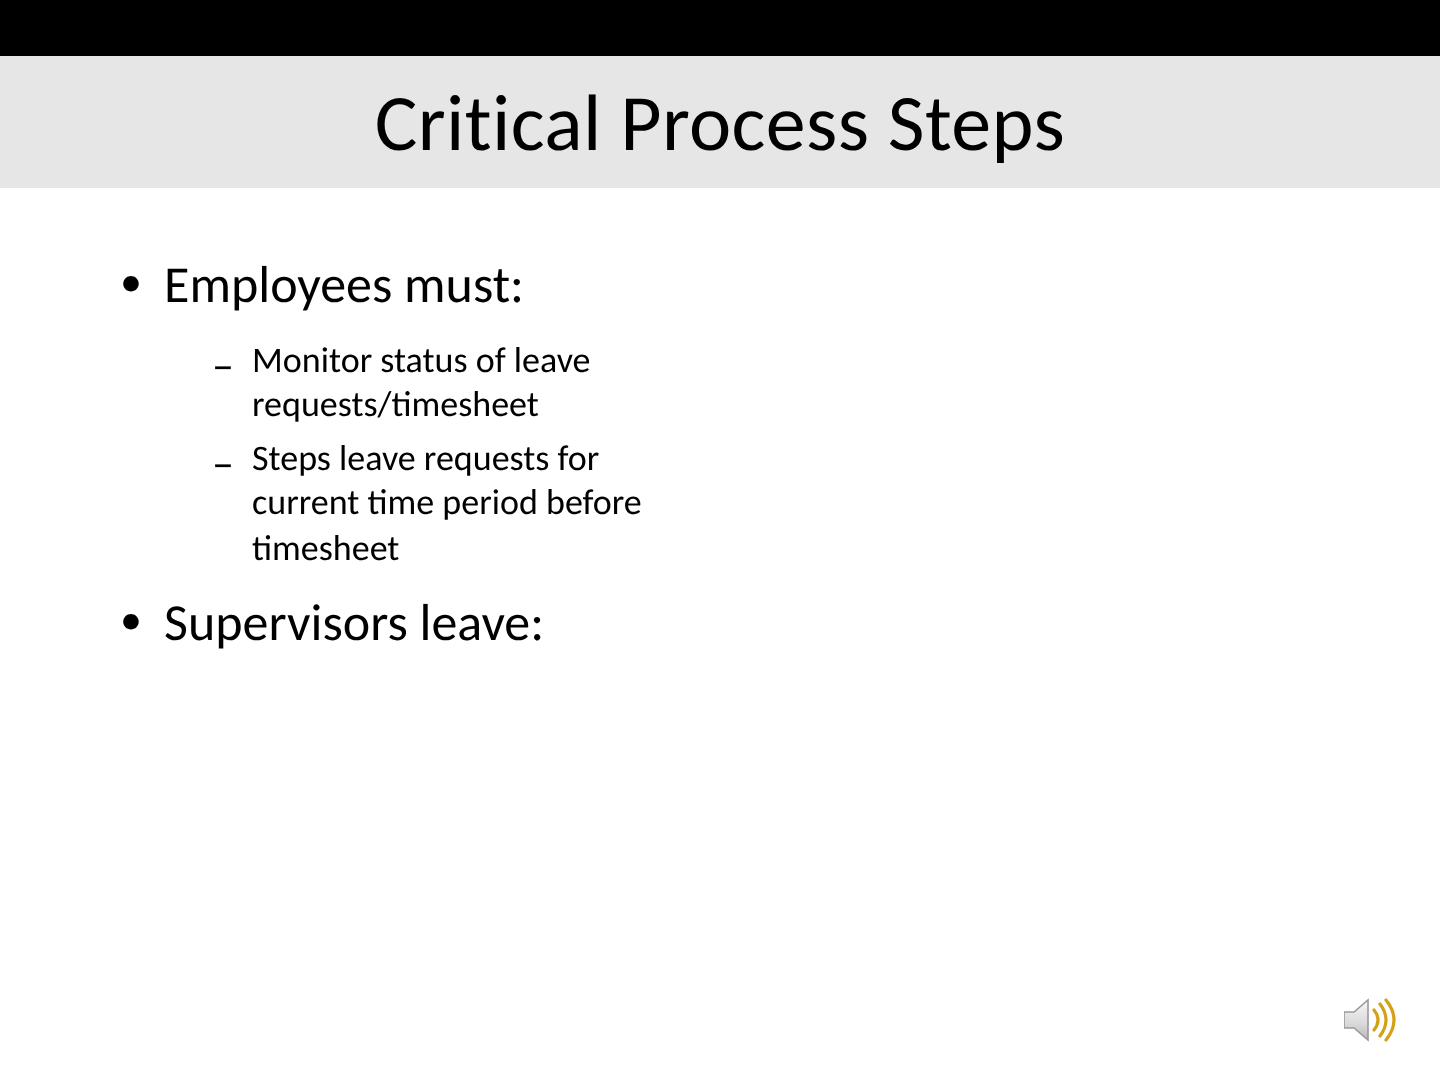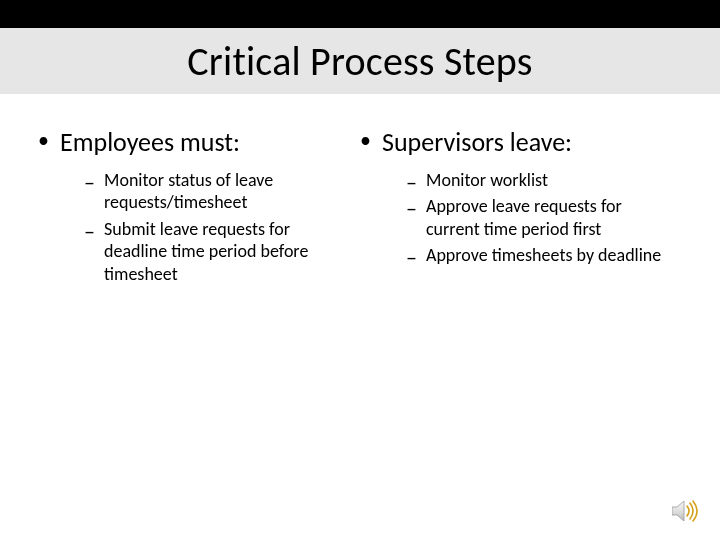--- a/index.html
+++ b/index.html
@@ -43,23 +43,23 @@
     font-weight: 400;
     color: #000;
     letter-spacing: 0.2px;
   }
   .content {
     position: absolute;
     top: 120px;
     left: 0;
     width: 720px;
     display: flex;
-    flex-direction: row;
+    flex-direction: column;
     box-sizing: border-box;
-    padding: 0 38px 0 38px;
+    padding: 0 38px 0 60px;
   }
   .col {
     width: 50%;
     box-sizing: border-box;
     padding-right: 16px;
   }
   ul.top {
     list-style: none;
     margin: 0;
     padding: 0;
@@ -119,35 +119,30 @@
     <h1>Critical Process Steps</h1>
   </div>
 
   <div class="content">
     <div class="col">
       <ul class="top">
         <li>
           <span>Employees must:</span>
           <ul class="sub">
             <li>Monitor status of leave requests/timesheet</li>
-            <li>Submit leave requests for deadline time period before timesheet</li>
+            <li>Steps leave requests for current time period before timesheet</li>
           </ul>
         </li>
       </ul>
     </div>
 
     <div class="col">
       <ul class="top">
         <li>
           <span>Supervisors leave:</span>
-          <ul class="sub">
-            <li>Monitor worklist</li>
-            <li>Approve leave requests for current time period first</li>
-            <li>Approve timesheets by deadline</li>
-          </ul>
         </li>
       </ul>
     </div>
   </div>
 
   <div class="speaker-icon">
     <svg width="26" height="22" viewBox="0 0 26 22">
       <defs>
         <linearGradient id="g1" x1="0" y1="0" x2="0" y2="1">
           <stop offset="0%" stop-color="#f7f7f7"></stop>

